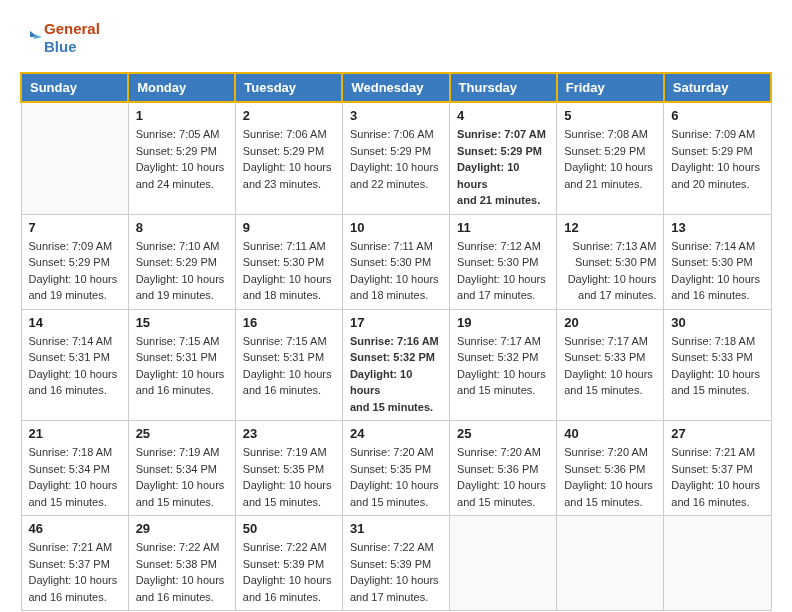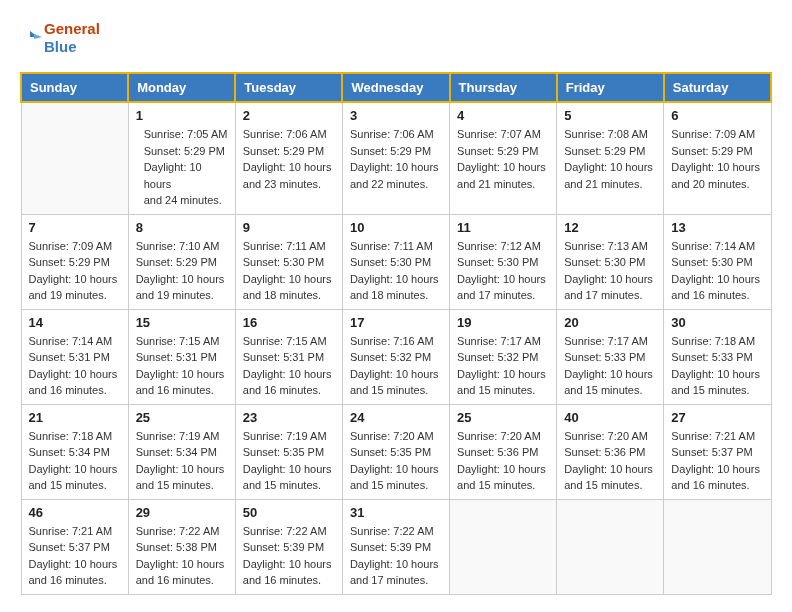--- a/index.html
+++ b/index.html
@@ -107,42 +107,42 @@
         <th>Thursday</th>
         <th>Friday</th>
         <th>Saturday</th>
       </tr>
   </thead>
   <tbody id="calendar-body">
   <tr>
         <td class="empty"></td>
         <td>
           <span class="day-number">1</span>
-          <div class="day-info" style="white-space: pre-line; margin-left: 8px;">Sunrise: 7:05 AM
+          <div class="day-info" style="white-space: pre-line;">Sunrise: 7:05 AM
 Sunset: 5:29 PM
 Daylight: 10 hours
 and 24 minutes.</div>
         </td>
         <td>
           <span class="day-number">2</span>
           <div class="day-info" style="white-space: pre-line;">Sunrise: 7:06 AM
 Sunset: 5:29 PM
 Daylight: 10 hours
 and 23 minutes.</div>
         </td>
         <td>
           <span class="day-number">3</span>
           <div class="day-info" style="white-space: pre-line;">Sunrise: 7:06 AM
 Sunset: 5:29 PM
 Daylight: 10 hours
 and 22 minutes.</div>
         </td>
         <td>
           <span class="day-number">4</span>
-          <div class="day-info" style="white-space: pre-line;">Sunrise: 7:07 AM
+          <div class="day-info" style="white-space: pre-line; font-weight: bold;">Sunrise: 7:07 AM
 Sunset: 5:29 PM
 Daylight: 10 hours
 and 21 minutes.</div>
         </td>
         <td>
           <span class="day-number">5</span>
           <div class="day-info" style="white-space: pre-line;">Sunrise: 7:08 AM
 Sunset: 5:29 PM
 Daylight: 10 hours
 and 21 minutes.</div>
@@ -186,21 +186,21 @@
         </td>
         <td>
           <span class="day-number">11</span>
           <div class="day-info" style="white-space: pre-line;">Sunrise: 7:12 AM
 Sunset: 5:30 PM
 Daylight: 10 hours
 and 17 minutes.</div>
         </td>
         <td>
           <span class="day-number">12</span>
-          <div class="day-info" style="white-space: pre-line;">Sunrise: 7:13 AM
+          <div class="day-info" style="white-space: pre-line; text-align: right;">Sunrise: 7:13 AM
 Sunset: 5:30 PM
 Daylight: 10 hours
 and 17 minutes.</div>
         </td>
         <td>
           <span class="day-number">13</span>
           <div class="day-info" style="white-space: pre-line;">Sunrise: 7:14 AM
 Sunset: 5:30 PM
 Daylight: 10 hours
 and 16 minutes.</div>
@@ -223,21 +223,21 @@
         </td>
         <td>
           <span class="day-number">16</span>
           <div class="day-info" style="white-space: pre-line;">Sunrise: 7:15 AM
 Sunset: 5:31 PM
 Daylight: 10 hours
 and 16 minutes.</div>
         </td>
         <td>
           <span class="day-number">17</span>
-          <div class="day-info" style="white-space: pre-line;">Sunrise: 7:16 AM
+          <div class="day-info" style="white-space: pre-line; font-weight: bold;">Sunrise: 7:16 AM
 Sunset: 5:32 PM
 Daylight: 10 hours
 and 15 minutes.</div>
         </td>
         <td>
           <span class="day-number">19</span>
           <div class="day-info" style="white-space: pre-line;">Sunrise: 7:17 AM
 Sunset: 5:32 PM
 Daylight: 10 hours
 and 15 minutes.</div>

